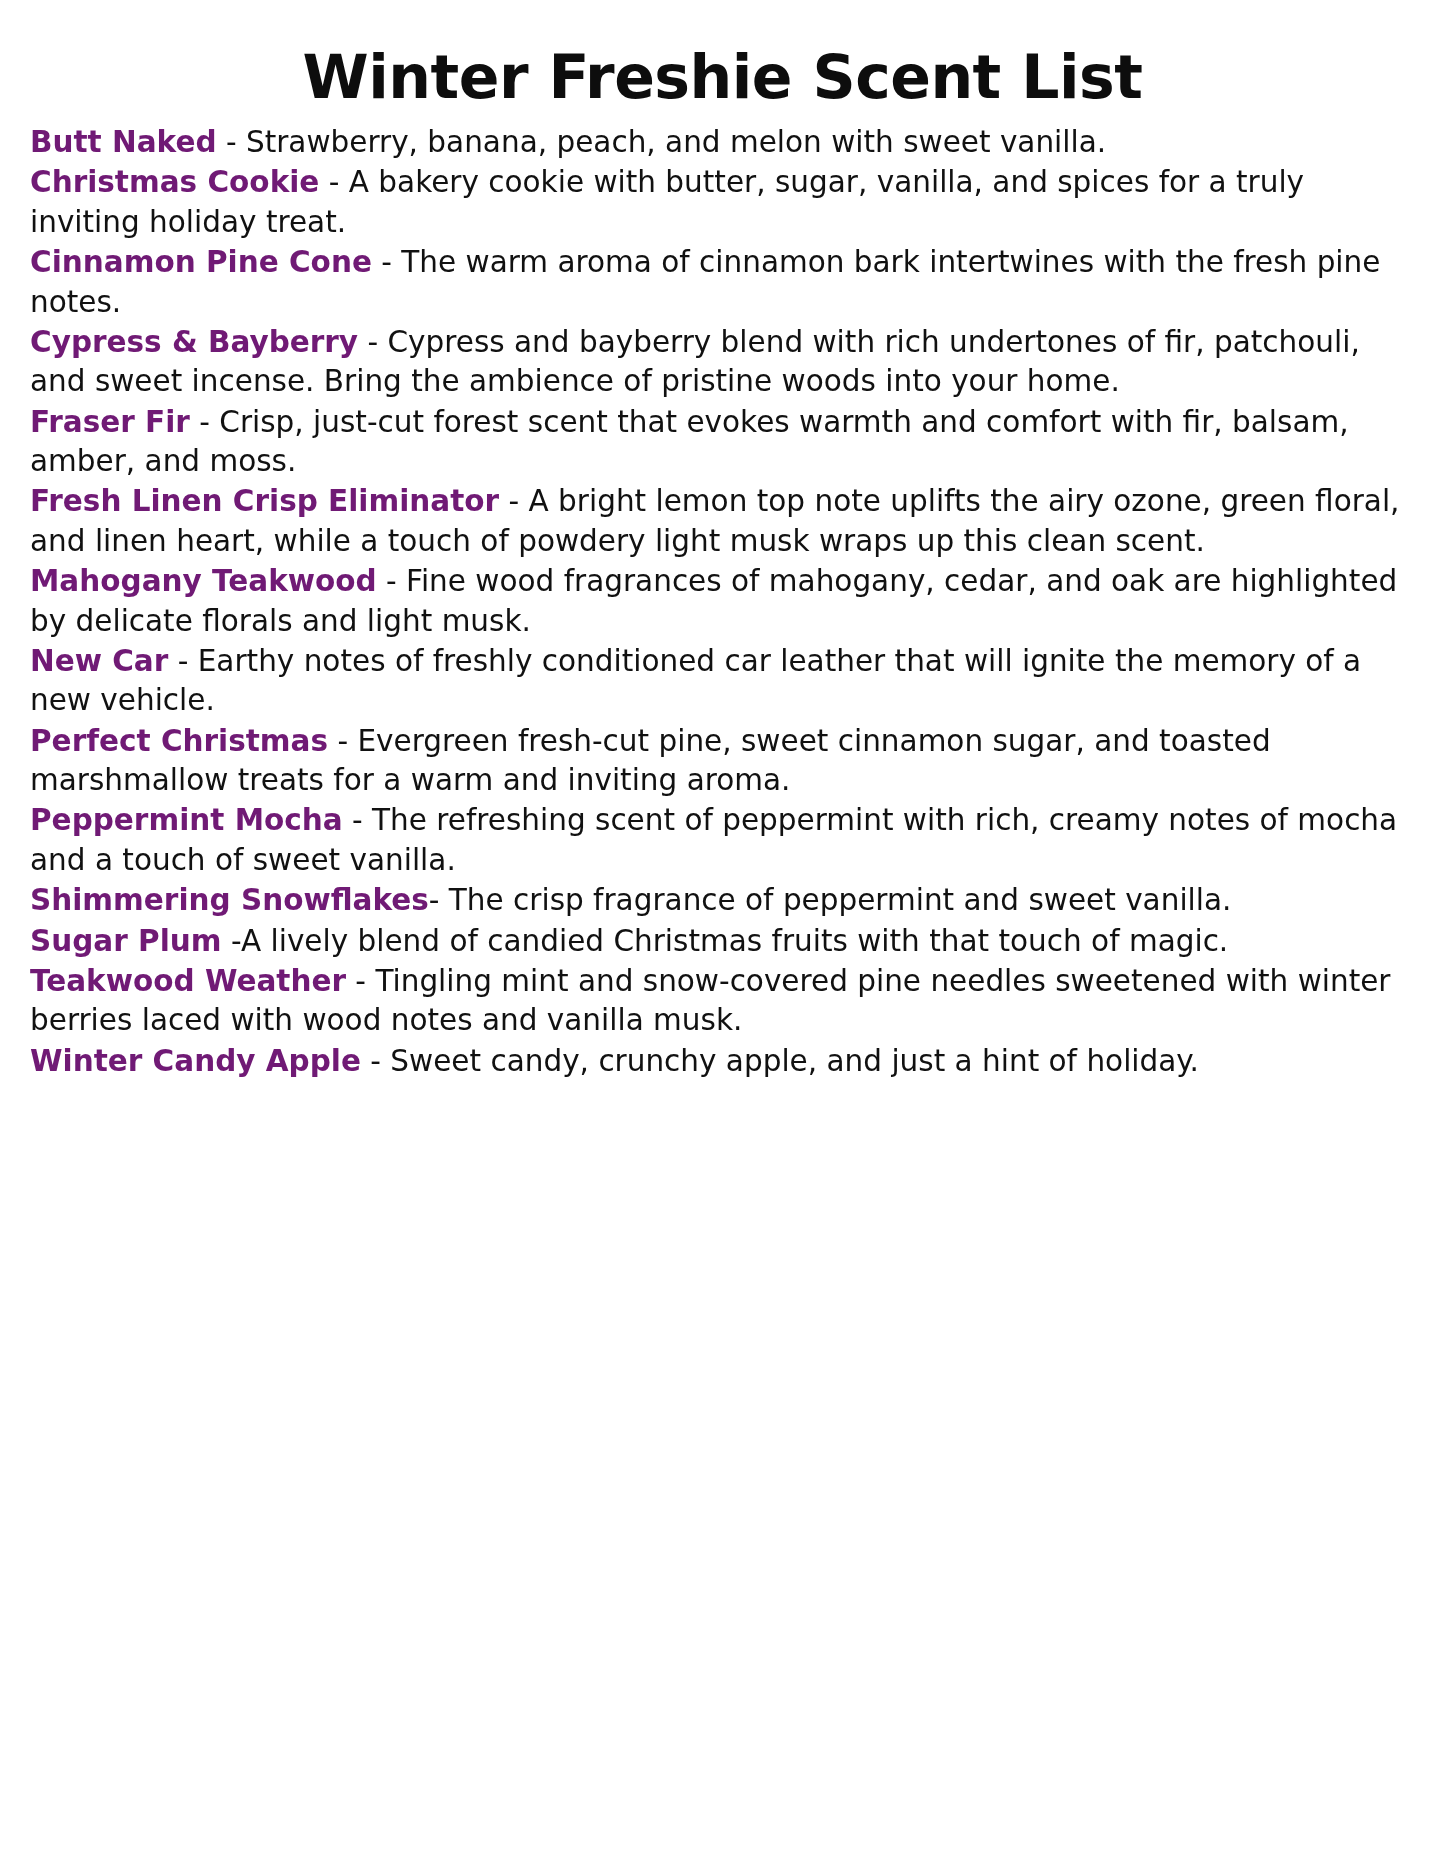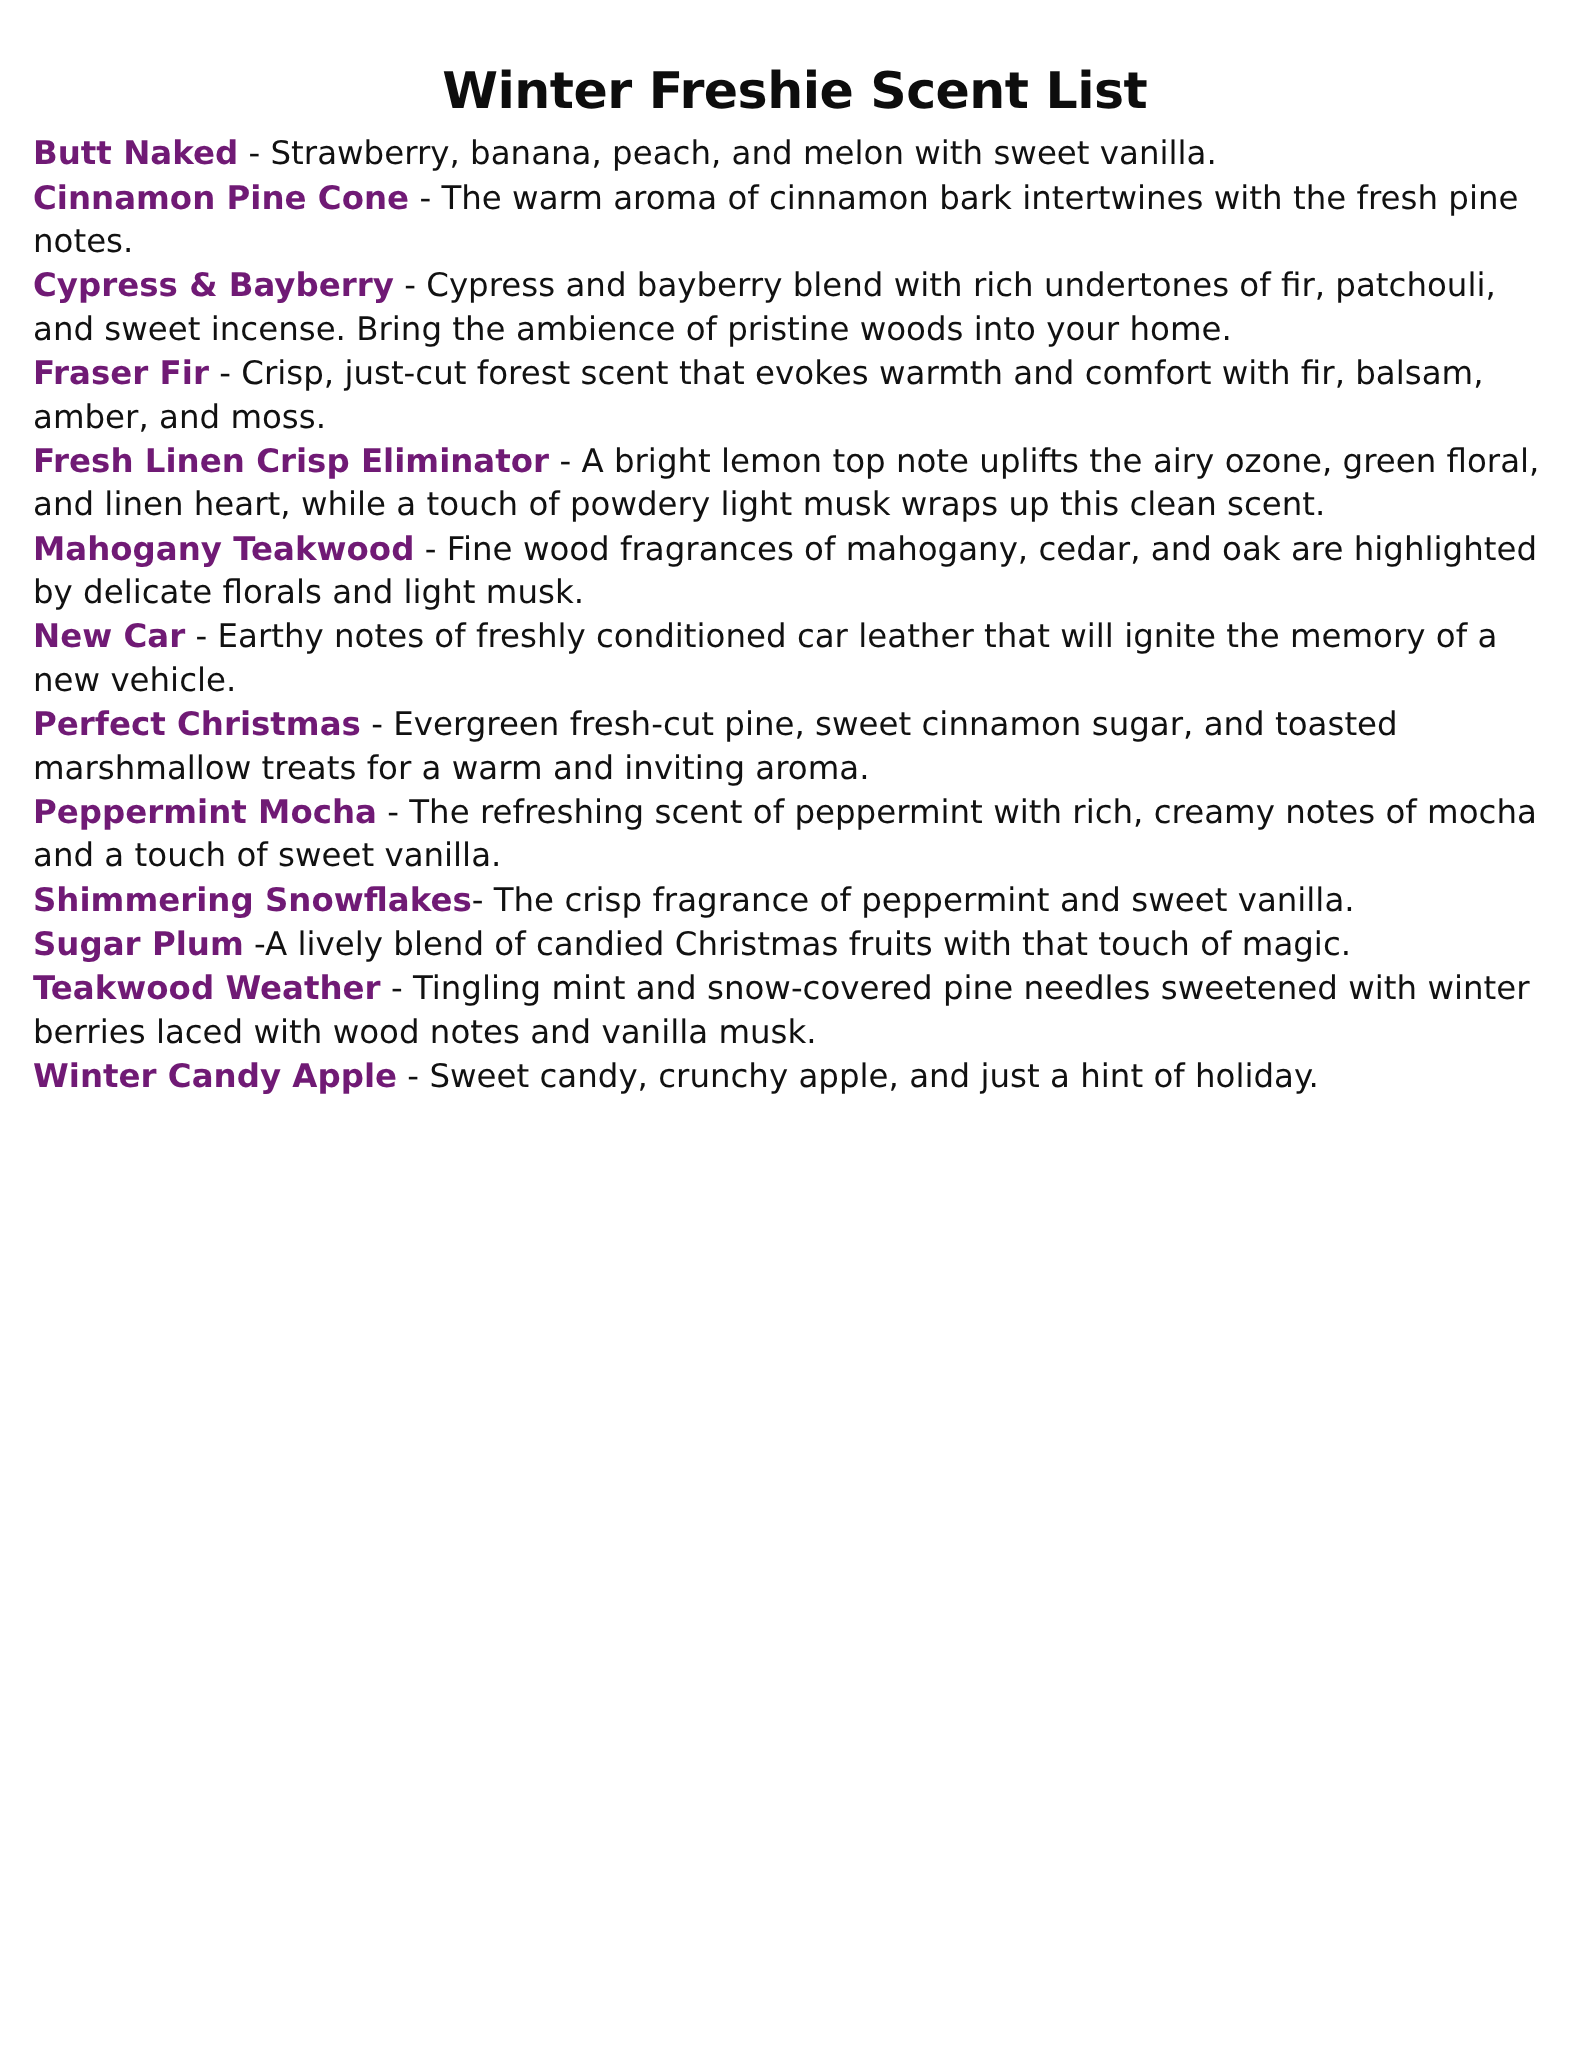--- a/index.html
+++ b/index.html
@@ -16,25 +16,25 @@
   }
   .page {
     width: 1445px;
     height: 1871px;
     box-sizing: border-box;
     padding: 46px 30px 0 30px;
     background: #ffffff;
   }
   .doc-title {
     text-align: center;
-    font-size: 46px;
+    font-size: 60px;
     font-weight: 800;
     letter-spacing: -0.5px;
     line-height: 1.05;
-    margin: 12px 0 14px 0;
+    margin: 0 0 14px 0;
     color: #0d0d0d;
   }
   .scent-list {
     margin: 0;
     padding: 0;
     list-style: none;
   }
   .scent-item {
     font-size: 29.5px;
     line-height: 1.335;
@@ -56,20 +56,23 @@
 <div class="page">
 
   <h1 class="doc-title">Winter Freshie Scent List</h1>
 
   <ul class="scent-list">
 
     <li class="scent-item">
       <span class="scent-name">Butt Naked</span><span class="scent-desc"> - Strawberry, banana, peach, and melon with sweet vanilla.</span>
     </li>
 
+    <li class="scent-item">
+      <span class="scent-name">Christmas Cookie</span><span class="scent-desc"> - A bakery cookie with butter, sugar, vanilla, and spices for a truly inviting holiday treat.</span>
+    </li>
 
     <li class="scent-item">
       <span class="scent-name">Cinnamon Pine Cone</span><span class="scent-desc"> - The warm aroma of cinnamon bark intertwines with the fresh pine notes.</span>
     </li>
 
     <li class="scent-item">
       <span class="scent-name">Cypress &amp; Bayberry</span><span class="scent-desc"> - Cypress and bayberry blend with rich undertones of fir, patchouli, and sweet incense. Bring the ambience of pristine woods into your home.</span>
     </li>
 
     <li class="scent-item">

